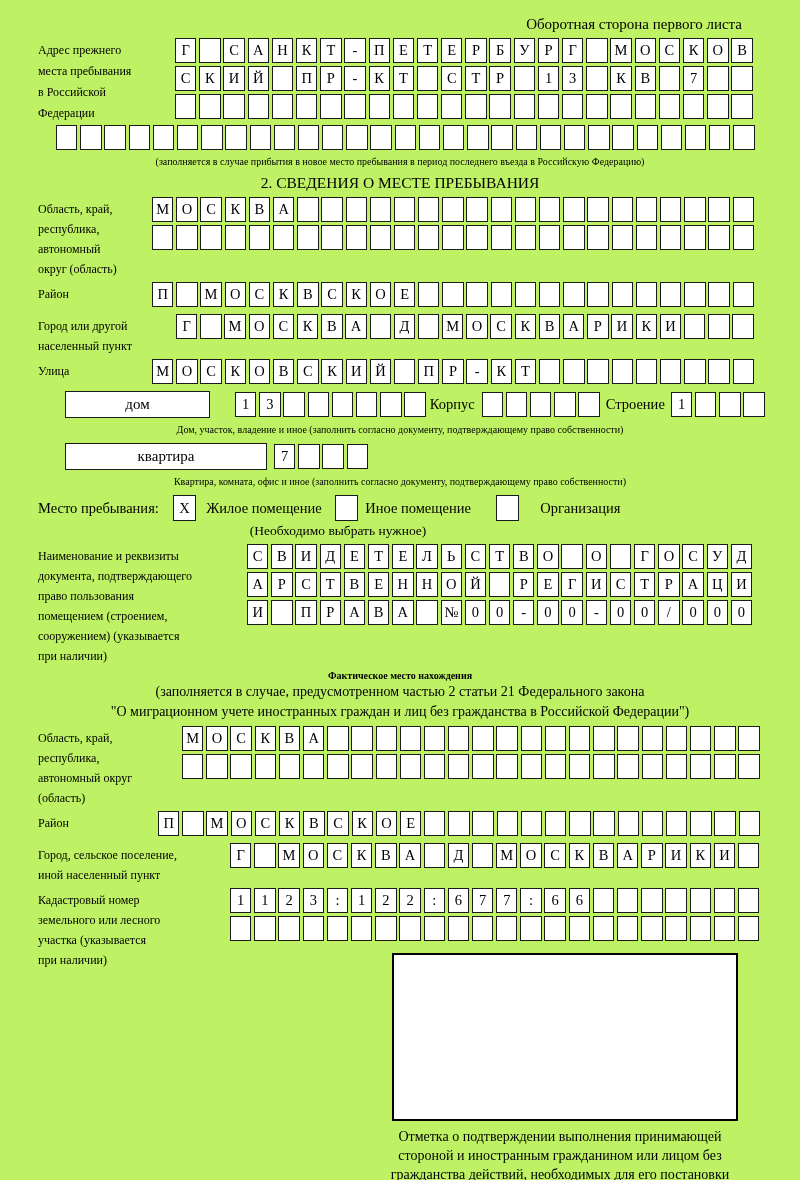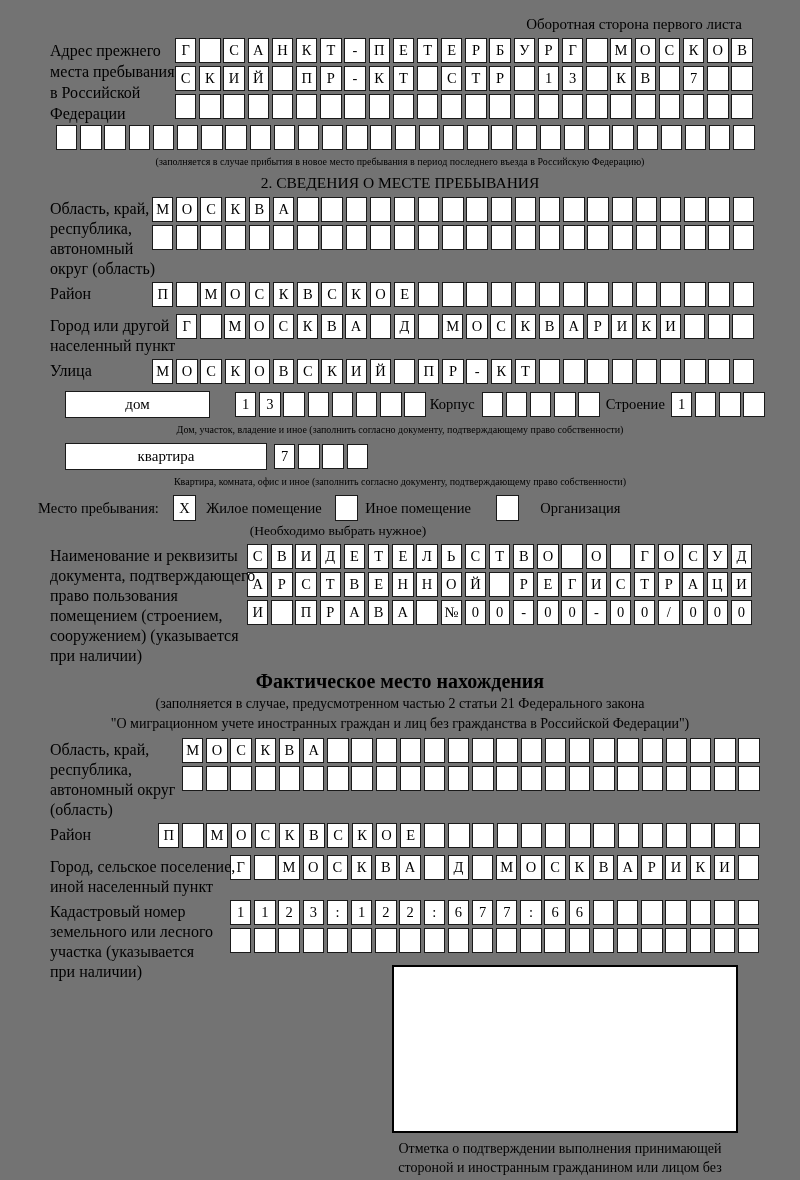--- a/index.html
+++ b/index.html
@@ -1,33 +1,33 @@
 <!DOCTYPE html>
 <html><head>
 <meta charset="utf-8">
 <style>
   *{box-sizing:border-box;margin:0;padding:0}
   html,body{background:#fff}
   .page{
     width:800px;height:1180px;overflow:hidden;position:relative;
-    background:#737373;color:#000;
+    background:#bef264;color:#000;
     font-family:"Liberation Serif","DejaVu Serif",serif;
     padding:16px 0 0 38px;
   }
   .header-note{text-align:right;padding-right:58px;font-size:15px}
   .centered{margin-left:-38px;width:800px;text-align:center}
   .sec-title{font-weight:normal;font-size:15.5px;margin-top:4px}
-  .fact-title{font-weight:bold;font-size:20px;margin-top:6px}
+  .fact-title{font-weight:bold;font-size:10px;margin-top:6px}
   .note{font-size:14px;line-height:18px;margin-top:2px}
   .caption{font-size:10px;line-height:17px;margin-top:3px}
 
   .field{position:relative;margin-top:5px}
   .flabel{
-    position:absolute;left:12px;top:2px;white-space:pre;
-    font-size:16px;line-height:20px;
+    position:absolute;left:0;top:2px;white-space:pre;
+    font-size:12px;line-height:20px;
   }
   .flabel.prev{line-height:21px}
   .rows{display:flex;flex-direction:column;gap:3px}
   .boxrow{display:flex;gap:2.8px}
   .cell{
     width:21.4px;height:25px;flex-shrink:0;
     border:1.7px solid #1a1a1a;
     display:flex;align-items:center;justify-content:center;
     font-size:14.5px;background:#fff;
   }

